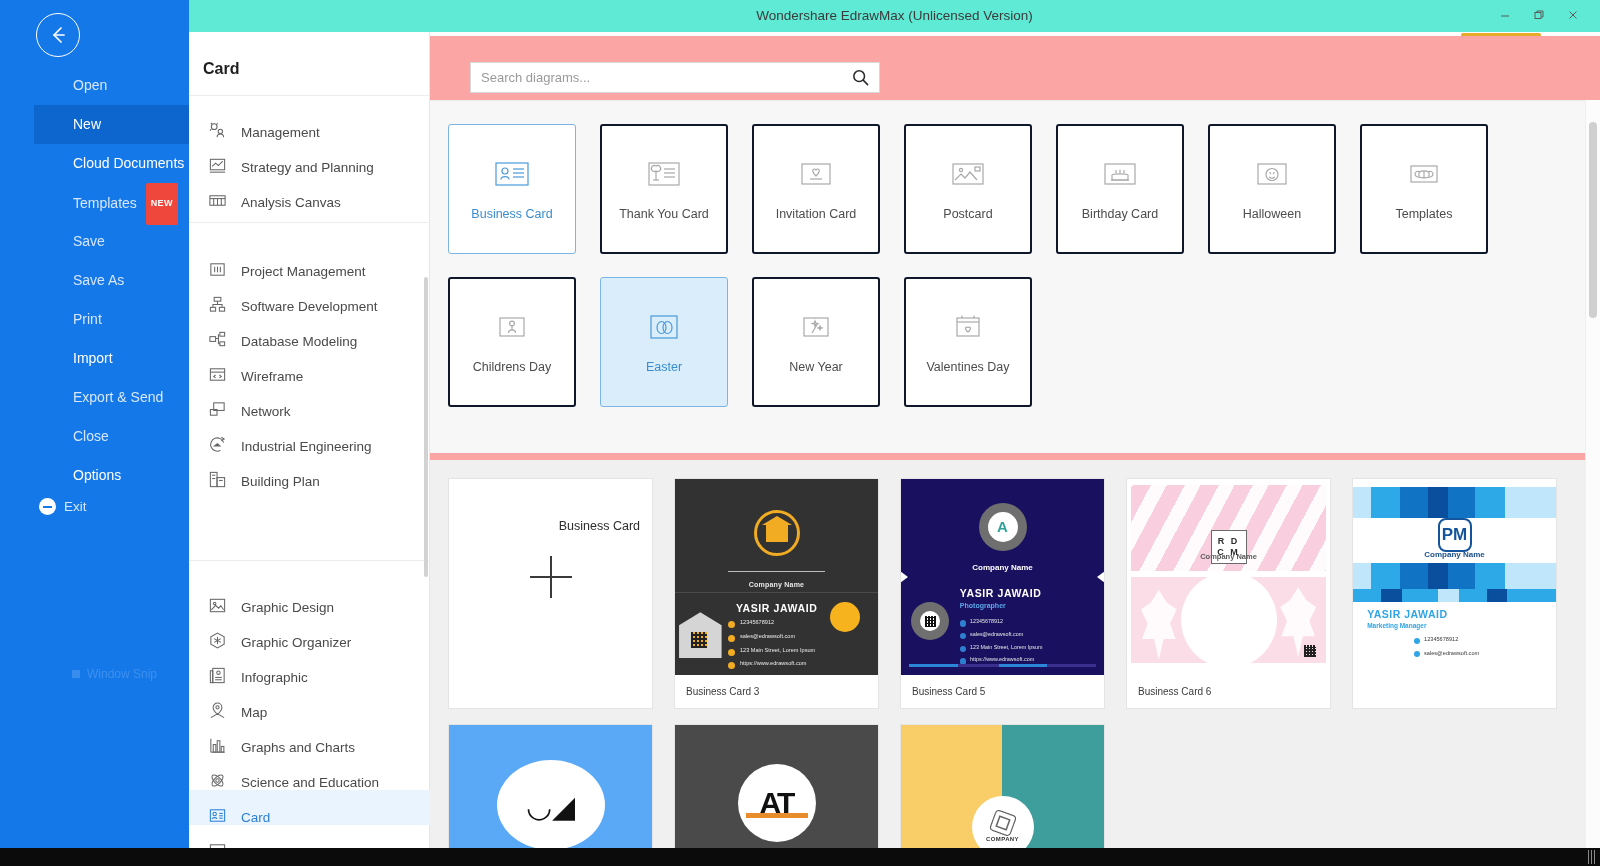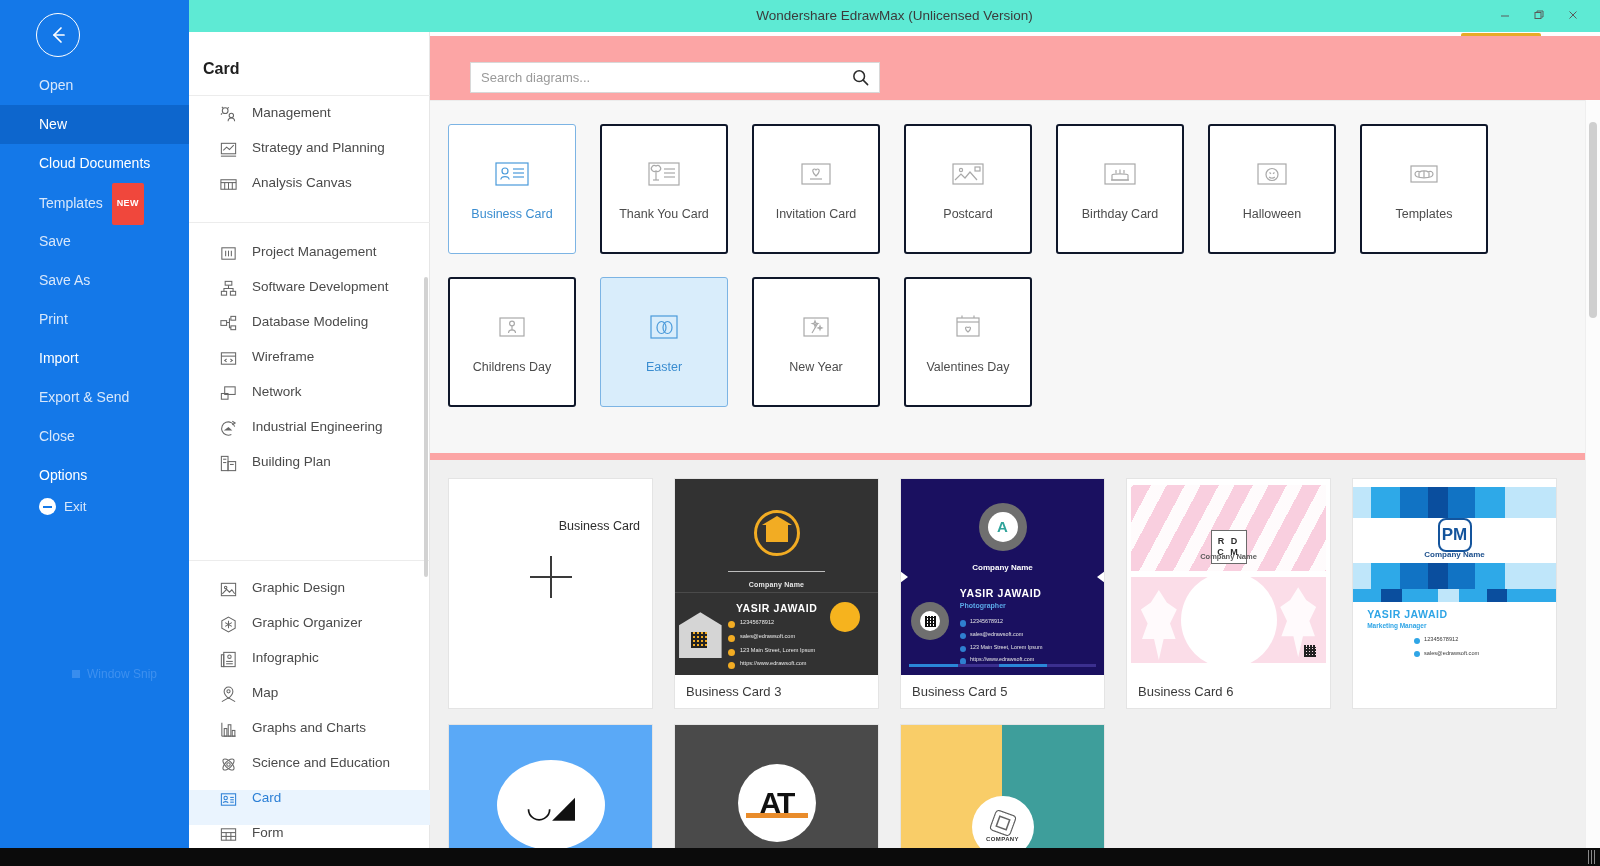--- a/index.html
+++ b/index.html
@@ -41,21 +41,21 @@
   .rail {
     position: absolute; left: 0; top: 0; width: 189px; height: 848px;
     background: #1478e8;
     color: #ffffff;
   }
   .back-circle {
     position: absolute; left: 36px; top: 13px; width: 44px; height: 44px;
     border: 1.6px solid #ffffff; border-radius: 50%;
     display: flex; align-items: center; justify-content: center; cursor: pointer;
   }
-  .rail-list { position: absolute; left: 0; top: 66px; width: 189px; }
+  .rail-list { position: absolute; left: 0; top: 66px; width: 189px; padding-left: 34px; }
   .rail-item {
     height: 39px; line-height: 39px; padding-left: 39px;
     font-size: 14px; color: #ffffff; cursor: pointer;
     white-space: nowrap;
   }
   .rail-item.dim { color: #d7e7fb; }
   .rail-item.active { background: #0d66cd; color: #ffffff; }
   .rail-item .badge {
     display: inline-block; background: #f0473c; color: #fff; font-size: 9px;
     font-weight: bold; padding: 1px 5px 2px 5px; border-radius: 2px;
@@ -81,21 +81,21 @@
   .catcol {
     position: absolute; left: 189px; top: 32px; width: 241px; height: 816px;
     background: #ffffff; border-right: 1px solid #e6e6e6;
   }
   .cat-title {
     position: absolute; left: 14px; top: 28px; font-size: 16px; font-weight: bold; color: #1f1f1f;
   }
   .cat-divider { position: absolute; left: 0; width: 241px; height: 1px; background: #ececec; }
   .cat-list { position: absolute; left: 0; width: 241px; }
   .cat-item {
-    display: flex; align-items: flex-start; height: 35px; padding-left: 30px; gap: 14px;
+    display: flex; align-items: flex-end; height: 35px; padding-left: 19px; gap: 14px;
     cursor: pointer;
   }
   .cat-item.selected { background: #eaf4fe; }
   .cat-item .ci { width: 19px; height: 19px; flex: 0 0 19px; color: #666; }
   .cat-item .cl { font-size: 13.5px; color: #4a4a4a; white-space: nowrap; }
   .cat-item.selected .cl { color: #2b7fd6; }
   .cat-item.selected .ci { color: #2b7fd6; }
   .cat-scroll {
     position: absolute; right: 1px; top: 245px; width: 4px; height: 300px;
     background: #d2d2d2; border-radius: 2px;
@@ -137,21 +137,21 @@
   .tile.sel-outline .tlabel, .tile.sel-fill .tlabel { color: #3a8dd0; }
 
   
   .tplarea {
     position: absolute; left: 0; top: 424px; width: 1155px; height: 392px;
     background: #f0f0f0; padding: 18px 0 0 18px; overflow: hidden;
   }
   .tplgrid { display: flex; flex-wrap: wrap; gap: 15px 21px; width: 1120px; }
   .tpl { width: 205px; background: #ffffff; border: 1px solid #e4e4e4; cursor: pointer; }
   .tpl .thumb { width: 203px; height: 196px; overflow: hidden; position: relative; background:#fff; }
-  .tpl .cap { height: 33px; line-height: 33px; padding-left: 11px; font-size: 13px; color: #3a3a3a; white-space: nowrap; overflow: hidden; }
+  .tpl .cap { height: 33px; line-height: 33px; padding-left: 11px; font-size: 10px; color: #3a3a3a; white-space: nowrap; overflow: hidden; }
   .tpl.blank .thumb { display: flex; align-items: center; justify-content: center; }
   .blank-label {
     position: absolute; right: 12px; top: 40px; font-size: 12.5px; color: #2d2d2d;
   }
   .plus { width: 42px; height: 42px; position: relative; }
   .plus:before, .plus:after { content: ""; position: absolute; background: #3a3a3a; }
   .plus:before { left: 0; top: 20px; width: 42px; height: 2px; }
   .plus:after { top: 0; left: 20px; height: 42px; width: 2px; }
 
   

